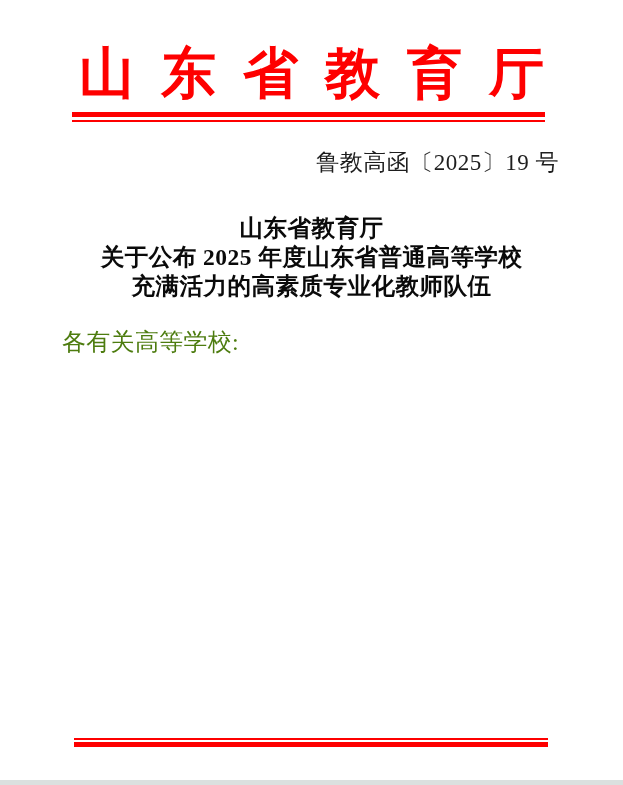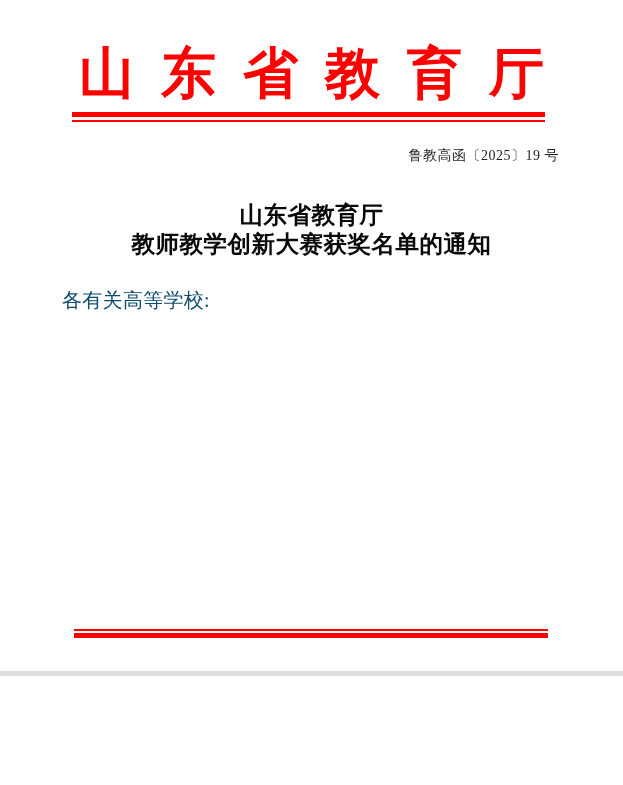--- a/index.html
+++ b/index.html
@@ -1,19 +1,19 @@
 <!DOCTYPE html>
 <html><head>
 <meta charset="utf-8">
 <style>
   html, body { margin: 0; padding: 0; background: #ffffff; }
   .page {
     position: relative;
     width: 623px;
-    height: 676px;
+    height: 785px;
     background: #ffffff;
     overflow: hidden;
     font-family: "Liberation Serif", "DejaVu Serif", serif;
   }
   .agency {
     margin: 44px 0 0 0;
     color: #fe0000;
     font-size: 55px;
     font-weight: bold;
     text-align: center;
@@ -23,39 +23,39 @@
     line-height: 1.08;
   }
   .rule-top { margin: 9px 78px 0 72px; }
   .rule-top .thick { height: 5px; background: #fe0000; }
   .rule-top .gap   { height: 3px; }
   .rule-top .thin  { height: 2px; background: #fe0000; }
   .doc-number {
     margin-top: 25px;
     padding-right: 64px;
     text-align: right;
-    font-size: 14px;
+    font-size: 23px;
     color: #1e1e1e;
     letter-spacing: 0.5px;
     padding-left: 48px;
   }
   .title {
     margin-top: 36px;
     text-align: center;
     font-weight: bold;
     color: #0a0a0a;
     font-size: 23.5px;
     line-height: 29px;
     letter-spacing: 0.5px;
   }
   .body-text {
     margin: 27px 80px 0 62px;
-    font-size: 20px;
+    font-size: 24px;
     line-height: 29.5px;
-    color: #0c4a6e;
+    color: #4d7c0f;
     text-align: justify;
     letter-spacing: 0.3px;
   }
   .body-text p { margin: 0; }
   .para { text-indent: 2em; }
   .rule-bottom { position: absolute; left: 74px; right: 75px; bottom: 38px; }
   .rule-bottom .thin  { height: 2px; background: #fe0000; }
   .rule-bottom .gap   { height: 2px; }
   .rule-bottom .thick { height: 5px; background: #fe0000; }
   .page-edge {
@@ -75,21 +75,22 @@
   <div class="rule-top">
     <div class="thick"></div>
     <div class="gap"></div>
     <div class="thin"></div>
   </div>
 
   <div class="doc-number">鲁教高函〔2025〕19 号</div>
 
   <div class="title">
     <div>山东省教育厅</div>
-    <div>教师教学创新大赛获奖名单的通知</div>
+    <div>关于公布 2025 年度山东省普通高等学校</div>
+    <div>充满活力的高素质专业化教师队伍</div>
   </div>
 
   <div class="body-text">
     <p>各有关高等学校:</p>
   </div>
 
   <div class="rule-bottom">
     <div class="thin"></div>
     <div class="gap"></div>
     <div class="thick"></div>

